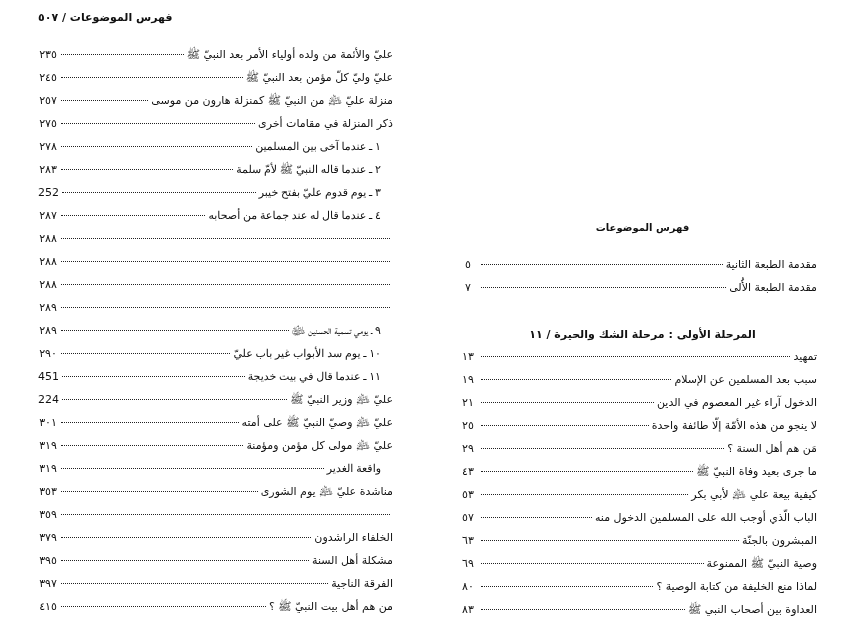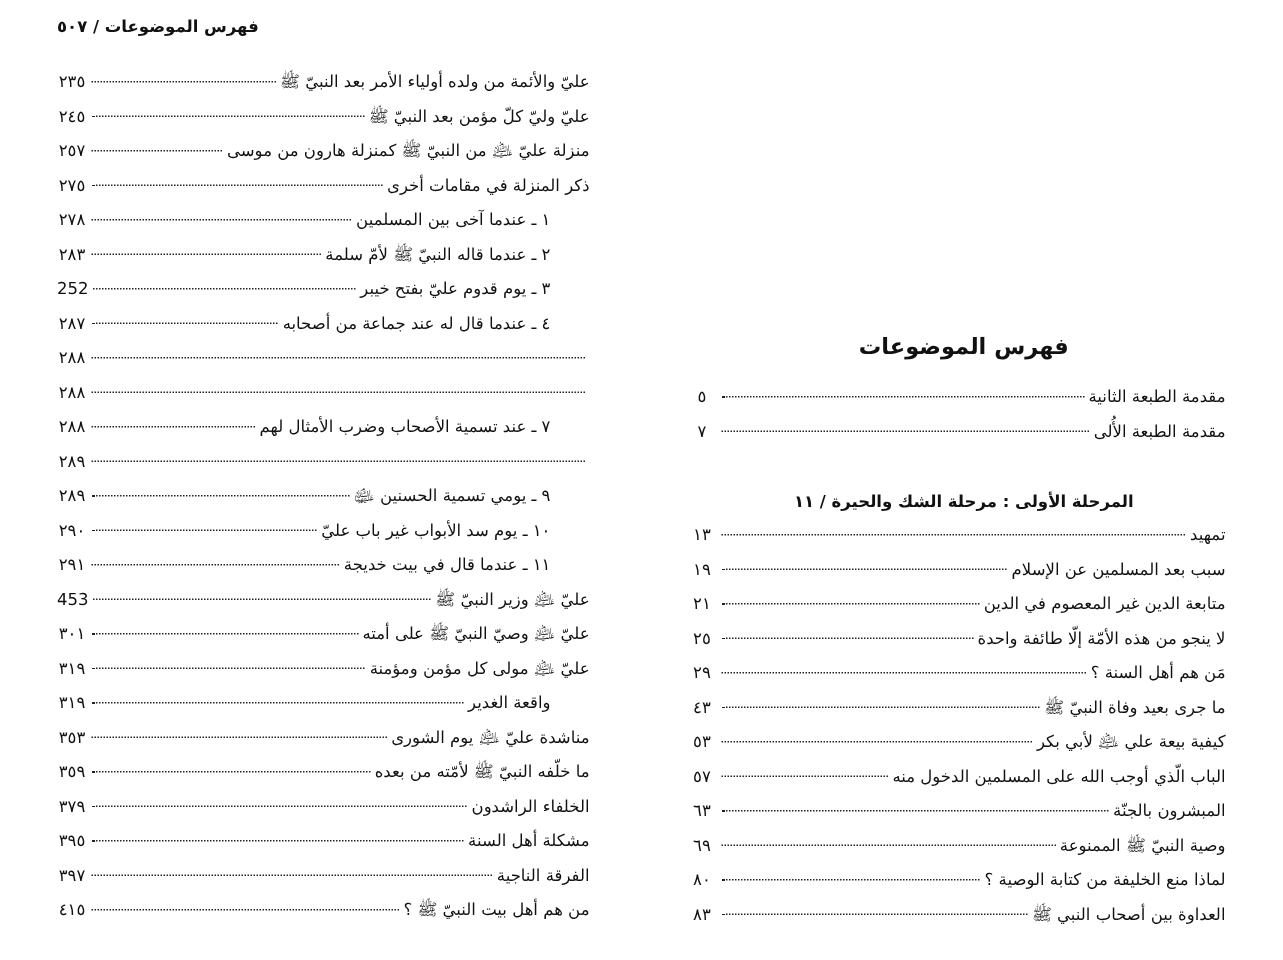--- a/index.html
+++ b/index.html
@@ -9,26 +9,26 @@
   #page-left { left:0; width:430px; }
   #page-right { left:430px; width:425px; }
   .running-head { position:absolute; top:11px; left:38px; font-size:11px; font-weight:bold;
                   direction:rtl; font-family:"DejaVu Sans", sans-serif; }
   .toc-list { position:absolute; left:38px; right:37px; }
   #page-left .toc-list { top:48px; }
   #page-right .toc-list { top:258px; left:28px; right:38px; }
   .toc-row { display:flex; flex-direction:row-reverse; align-items:baseline;
              height:23px; font-size:11px; font-family:"DejaVu Sans", sans-serif; }
   .toc-row .label { direction:rtl; white-space:nowrap; flex:0 0 auto; }
-  .toc-row.indent .label { margin-right:26px; }
+  .toc-row.indent .label { margin-right:12px;font-family:Liberation Serif, serif; }
   .toc-row .dots { flex:1 1 auto; border-bottom:1px dotted #222; margin:0 3px;
                    transform:translateY(-3px); min-width:10px; }
   .toc-row .pg { flex:0 0 auto; direction:rtl; font-weight:normal; min-width:20px; text-align:center; }
   .title { position:absolute; top:222px; left:0; right:0; text-align:center;
-           font-size:15px; font-weight:bold; direction:rtl; font-family:"DejaVu Sans", sans-serif; }
+           font-size:10px; font-weight:bold; direction:rtl; font-family:"DejaVu Sans", sans-serif; }
   .section-title { position:absolute; top:328px; left:0; right:0; text-align:center;
                    font-size:11px; font-weight:bold; direction:rtl; font-family:"DejaVu Sans", sans-serif; }
   #page-right .toc-list.second { top:350px; }
 </style>
 </head>
 <body>
 
 <div class="page" id="page-left">
   <div class="running-head">فهرس الموضوعات / ٥٠٧</div>
   <div class="toc-list" id="left-list">
@@ -74,47 +74,46 @@
       </div>
       <div class="toc-row indent">
         <span class="dots"></span>
         <span class="pg">٢٨٨</span>
       </div>
       <div class="toc-row indent">
         <span class="dots"></span>
         <span class="pg">٢٨٨</span>
       </div>
       <div class="toc-row indent">
-        <span class="label">٧ ـ عند تسمية الأصحاب وضرب الأمثال لهم</span>
         <span class="dots"></span>
         <span class="pg">٢٨٨</span>
       </div>
       <div class="toc-row indent">
         <span class="dots"></span>
         <span class="pg">٢٨٩</span>
       </div>
       <div class="toc-row indent">
         <span class="label">٩ ـ يومي تسمية الحسنين ﵉</span>
         <span class="dots"></span>
         <span class="pg">٢٨٩</span>
       </div>
       <div class="toc-row indent">
         <span class="label">١٠ ـ يوم سد الأبواب غير باب عليّ</span>
         <span class="dots"></span>
         <span class="pg">٢٩٠</span>
       </div>
       <div class="toc-row indent">
         <span class="label">١١ ـ عندما قال في بيت خديجة</span>
         <span class="dots"></span>
-        <span class="pg">٢٩١</span>
+        <span class="pg">451</span>
       </div>
       <div class="toc-row">
         <span class="label">عليّ ﵇ وزير النبيّ ﷺ</span>
         <span class="dots"></span>
-        <span class="pg">453</span>
+        <span class="pg">224</span>
       </div>
       <div class="toc-row">
         <span class="label">عليّ ﵇ وصيّ النبيّ ﷺ على أمته</span>
         <span class="dots"></span>
         <span class="pg">٣٠١</span>
       </div>
       <div class="toc-row">
         <span class="label">عليّ ﵇ مولى كل مؤمن ومؤمنة</span>
         <span class="dots"></span>
         <span class="pg">٣١٩</span>
@@ -123,21 +122,20 @@
         <span class="label">واقعة الغدير</span>
         <span class="dots"></span>
         <span class="pg">٣١٩</span>
       </div>
       <div class="toc-row">
         <span class="label">مناشدة عليّ ﵇ يوم الشورى</span>
         <span class="dots"></span>
         <span class="pg">٣٥٣</span>
       </div>
       <div class="toc-row">
-        <span class="label">ما خلّفه النبيّ ﷺ لأمّته من بعده</span>
         <span class="dots"></span>
         <span class="pg">٣٥٩</span>
       </div>
       <div class="toc-row">
         <span class="label">الخلفاء الراشدون</span>
         <span class="dots"></span>
         <span class="pg">٣٧٩</span>
       </div>
       <div class="toc-row">
         <span class="label">مشكلة أهل السنة</span>
@@ -177,21 +175,21 @@
         <span class="label">تمهيد</span>
         <span class="dots"></span>
         <span class="pg">١٣</span>
       </div>
       <div class="toc-row">
         <span class="label">سبب بعد المسلمين عن الإسلام</span>
         <span class="dots"></span>
         <span class="pg">١٩</span>
       </div>
       <div class="toc-row">
-        <span class="label">متابعة الدين غير المعصوم في الدين</span>
+        <span class="label">الدخول آراء غير المعصوم في الدين</span>
         <span class="dots"></span>
         <span class="pg">٢١</span>
       </div>
       <div class="toc-row">
         <span class="label">لا ينجو من هذه الأمّة إلّا طائفة واحدة</span>
         <span class="dots"></span>
         <span class="pg">٢٥</span>
       </div>
       <div class="toc-row">
         <span class="label">مَن هم أهل السنة ؟</span>

